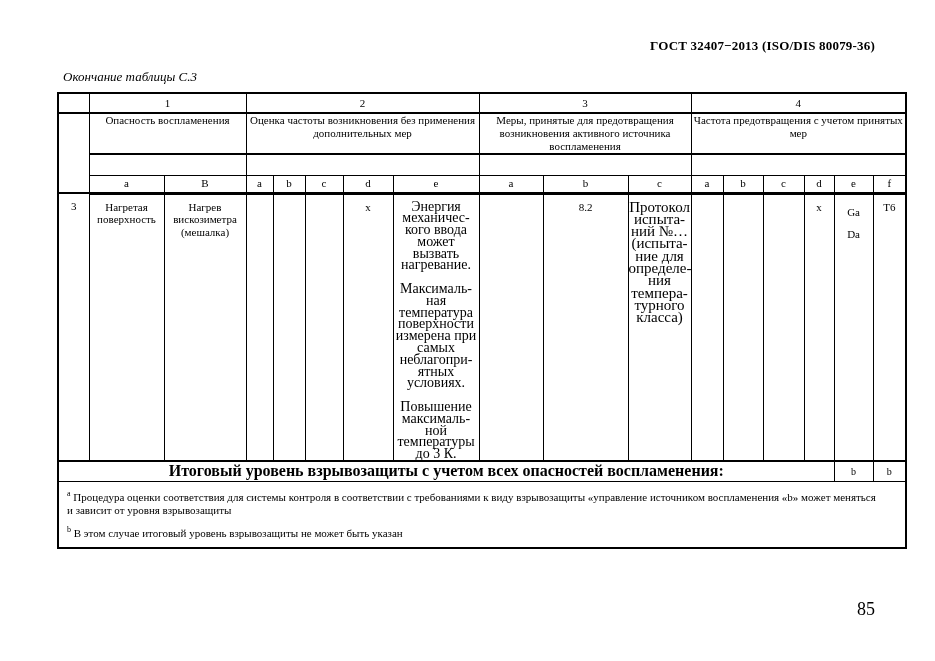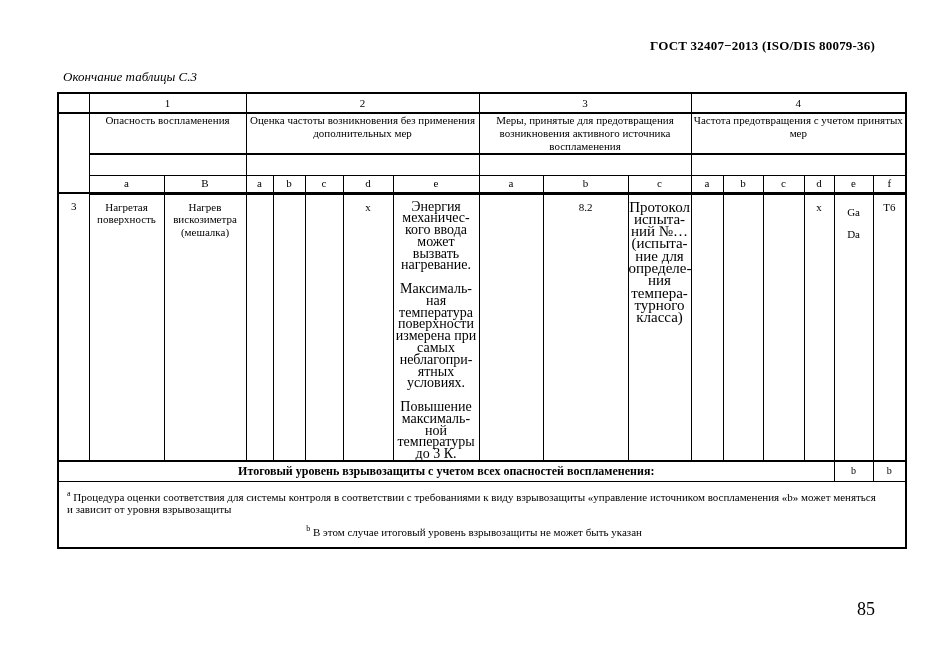--- a/index.html
+++ b/index.html
@@ -31,29 +31,29 @@
   .r-num td   { height:20px; vertical-align:middle; border-bottom-width:2px; }
   .r-title td { height:41px; padding-top:0; line-height:13px; border-bottom-width:2px; }
   .r-empty td { height:21px; }
   .r-letters td { height:18px; vertical-align:middle; border-bottom-width:3px; }
   .r-data td  { height:257px; padding-top:6px; border-bottom-width:2px; }
   .pre { white-space:pre-line; }
   .cell-g2e { font-size:14px; line-height:11.8px; }
   .cell-g3c { font-size:15px; line-height:12.3px; padding-top:7px; }
   .cell-g4e { line-height:22px; }
   .r-summary td { height:20px; vertical-align:middle; }
-  .sum-label { font-weight:bold; font-size:12px; }
+  .sum-label { font-weight:bold; font-size:16px; }
   .sum-b { font-size:10px; }
   .r-foot td {
     text-align:left; vertical-align:top;
     padding:5px 24px 8px 8px; height:52px;
     font-size:11px;
   }
   .fn { line-height:13px; }
-  .fn + .fn { margin-top:6px;text-align:center; }
+  .fn + .fn { margin-top:6px; }
   .fn sup { font-size:8px; }
   .page-num {
     position:absolute; top:599px; left:0; right:60px;
     text-align:right; font-size:18px;
   }
 </style>
 </head>
 <body>
 
 <div class="doc-header">ГОСТ 32407−2013 (ISO/DIS 80079-36)</div>

